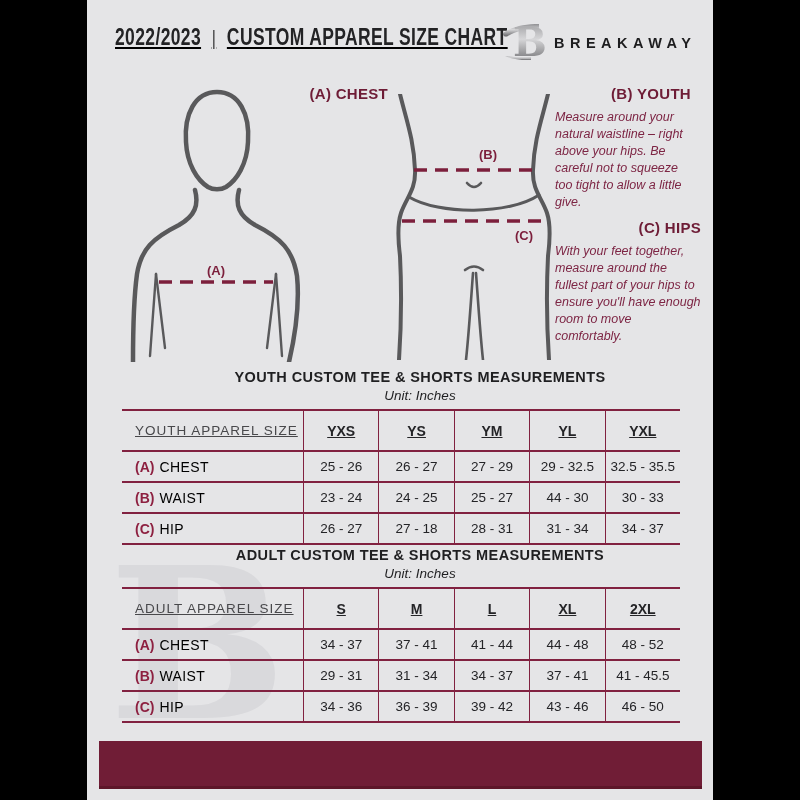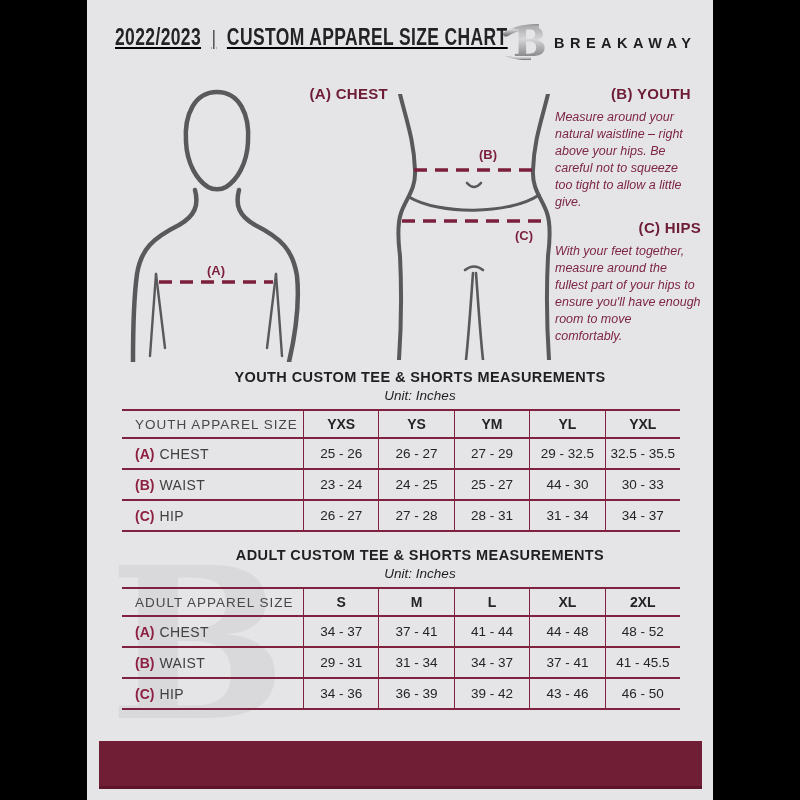--- a/index.html
+++ b/index.html
@@ -46,27 +46,27 @@
   .sec-title{position:absolute;left:0;width:100%;text-align:center;font-weight:bold;font-size:14.5px;
     color:#1f1f21;letter-spacing:0.4px;margin-left:20px;}
   .sec-unit{position:absolute;left:0;width:100%;text-align:center;font-style:italic;font-size:13.5px;color:#1f1f21;margin-left:20px;}
 
   
   .size-table{position:absolute;left:35px;width:558px;display:grid;
     grid-template-columns:181px repeat(5,1fr);}
   .t-row{display:contents;}
   .t-cell{display:flex;align-items:center;justify-content:center;border-top:2px solid var(--line);
     height:31px;font-size:13.5px;color:#242427;background:transparent;}
-  .t-head .t-cell{height:28px;}
+  .t-head .t-cell{height:41px;text-decoration:underline;}
   .t-row:last-child .t-cell{border-bottom:2px solid var(--line);height:33px;}
   .t-cell.t-first{justify-content:flex-start;padding-left:13px;}
   .t-cell:not(.t-first){border-left:1.5px solid var(--line);}
   .t-head .t-first{font-size:13.5px;letter-spacing:1px;color:#48484b;}
   .t-head .t-size{font-weight:bold;font-size:14px;color:#242427;}
-  .row-label{font-size:14px;letter-spacing:0.4px;color:#404040;}
+  .row-label{font-size:14px;letter-spacing:0.4px;color:#000000;}
   .pfx{font-weight:bold;color:#8d2040;margin-right:5px;font-size:14px;}
 
   .footer-bar{position:absolute;left:12px;top:741px;width:603px;height:48px;background:var(--footer);
     border-bottom:3px solid #5d1629;}
 </style>
 </head>
 <body>
 
 <div class="sheet">
 
@@ -176,21 +176,21 @@
       <div class="t-cell">25 - 27</div>
       <div class="t-cell">44 - 30</div>
       <div class="t-cell">30 - 33</div>
     </div>
     <div class="t-row">
       <div class="t-cell t-first">
           <span class="pfx">(C)</span>
           <span class="row-label">HIP</span>
         </div>
       <div class="t-cell">26 - 27</div>
-      <div class="t-cell">27 - 28</div>
+      <div class="t-cell">27 - 18</div>
       <div class="t-cell">28 - 31</div>
       <div class="t-cell">31 - 34</div>
       <div class="t-cell">34 - 37</div>
     </div>
   </div>
 
   <div class="sec-title" style="top:547px">ADULT CUSTOM TEE &amp; SHORTS MEASUREMENTS</div>
   <div class="sec-unit" style="top:566px">Unit: Inches</div>
 
   <div class="size-table" style="top:587px">

